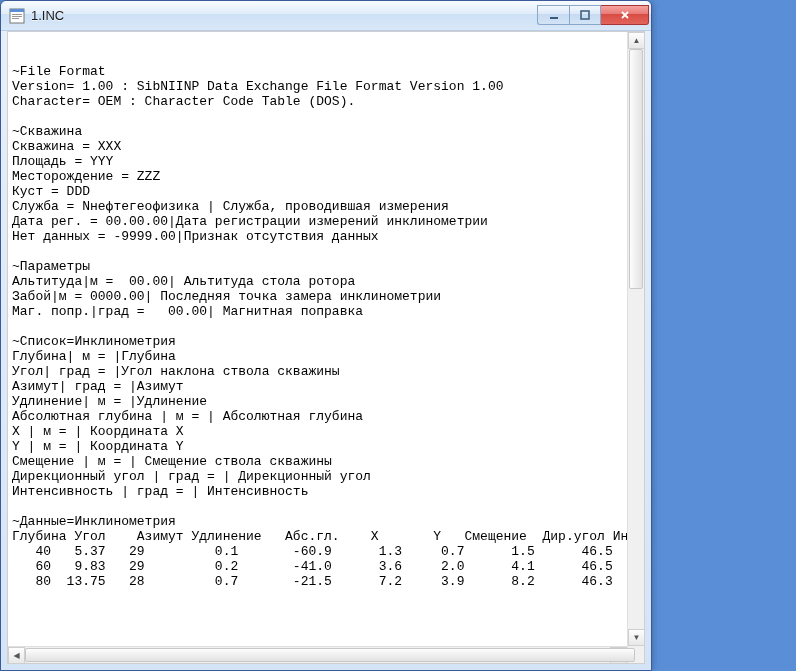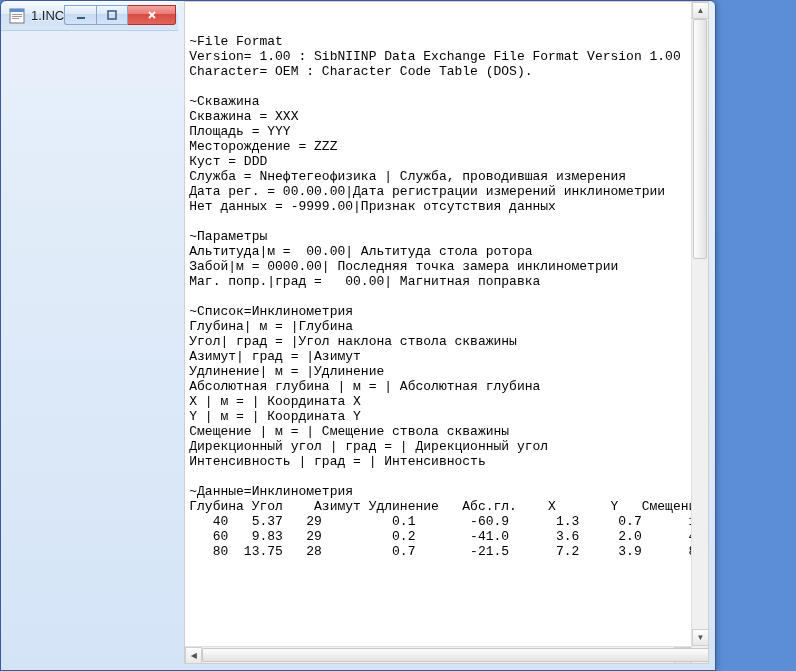--- a/index.html
+++ b/index.html
@@ -4,27 +4,27 @@
   <style>
     * { margin: 0; padding: 0; box-sizing: border-box; }
     body {
       font-family: "Segoe UI", Tahoma, sans-serif;
       background: #5a8fd8;
       width: 796px;
       height: 671px;
       overflow: hidden;
     }
     .window {
-      width: 716px;
+      width: 652px;
       height: 671px;
       background: linear-gradient(180deg, #e8f0fa 0%, #d4e4f7 100%);
       border: 1px solid #3b5998;
       border-radius: 6px 6px 0 0;
       display: flex;
-      flex-direction: row;
+      flex-direction: column;
       box-shadow: 0 0 8px rgba(0,0,0,0.3);
     }
     .titlebar {
       height: 30px;
       background: linear-gradient(180deg, #f7fbff 0%, #e0ecfa 45%, #cde0f6 46%, #d9e8f8 100%);
       border-radius: 6px 6px 0 0;
       display: flex;
       align-items: center;
       padding: 0 2px 0 8px;
       border-bottom: 1px solid #b8cde6;

